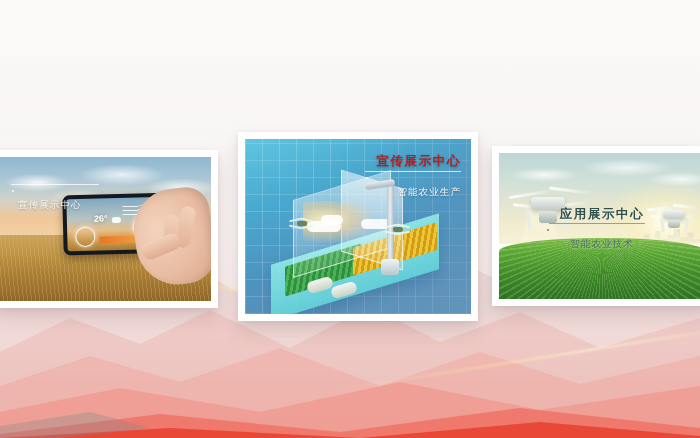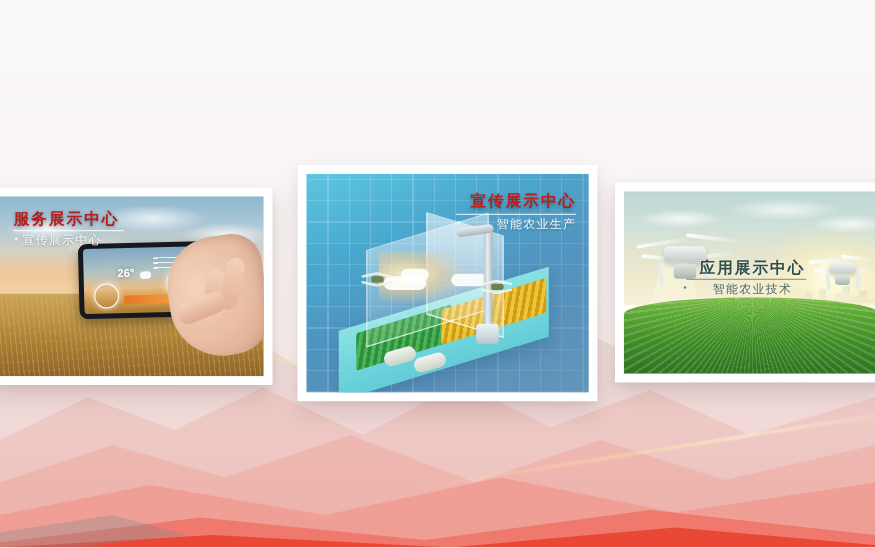--- a/index.html
+++ b/index.html
@@ -51,21 +51,21 @@
         box-shadow:0 10px 18px rgba(110,80,80,.18), 0 2px 5px rgba(110,80,80,.10);}
   .card .photo{position:relative;width:100%;height:100%;overflow:hidden;}
   .card .ttl{
     position:absolute;color:#b91c1c;font-size:12.5px;font-weight:bold;letter-spacing:1.6px;
     text-shadow:0 1px 3px rgba(0,0,0,.35);white-space:nowrap;
   }
   .card .uline{position:absolute;height:1px;background:rgba(255,255,255,.75);}
   .card .dot{position:absolute;width:2px;height:2px;border-radius:50%;background:rgba(255,255,255,.9);}
   .card .sub{
     position:absolute;color:rgba(255,255,255,.93);font-size:9.5px;letter-spacing:1.1px;
-    text-shadow:0 1px 2px rgba(0,0,0,.3);white-space:nowrap;
+    text-shadow:0 1px 2px rgba(0,0,0,.3);white-space:nowrap;margin-top:13px;
   }
 
   
   #card-left{left:-8px;top:150px;width:212px;height:144px;}
   .ph-sky{position:absolute;left:0;top:0;width:100%;height:58%;
     background:linear-gradient(180deg,#8fb8cf 0%,#a9c6d6 25%,#cfd2c9 50%,#efc79a 72%,#f3d3a6 100%);}
   .ph-clouds{position:absolute;left:0;top:4%;width:100%;height:46%;
     background:
       radial-gradient(ellipse 46px 13px at 18% 30%, rgba(255,255,255,.85) 0%, rgba(255,255,255,0) 70%),
       radial-gradient(ellipse 60px 15px at 58% 18%, rgba(255,255,255,.75) 0%, rgba(255,255,255,0) 72%),
@@ -229,21 +229,20 @@
           <div class="hud-lines"></div>
           <div class="hud-strip"></div>
         </div>
       </div>
 
       <div class="hand"></div>
       <div class="finger f1"></div>
       <div class="finger f2"></div>
       <div class="thumb"></div>
 
-      <div class="ttl" style="left:12px;top:10px">服务展示中心</div>
       <div class="uline" style="left:12px;top:27px;width:88px"></div>
       <div class="dot" style="left:13px;top:33px"></div>
       <div class="sub" style="left:19px;top:29px">宣传展示中心</div>
     </div>
   </div>
 
   <div class="card" id="card-center">
     <div class="photo">
       <div class="iso-bg"></div>
       <div class="iso-grid"></div>

